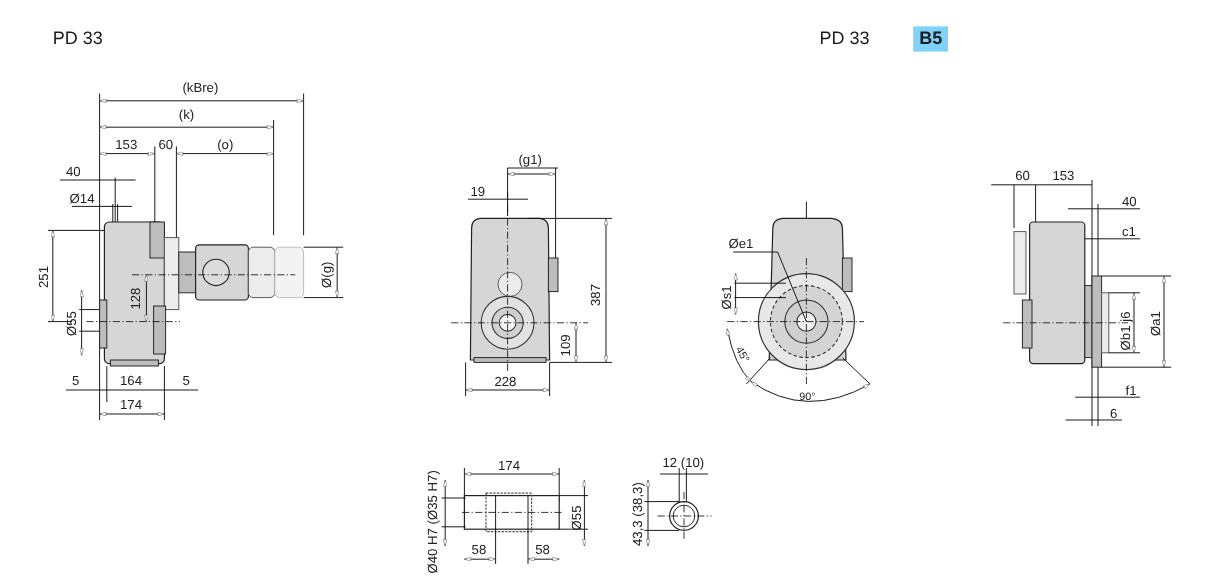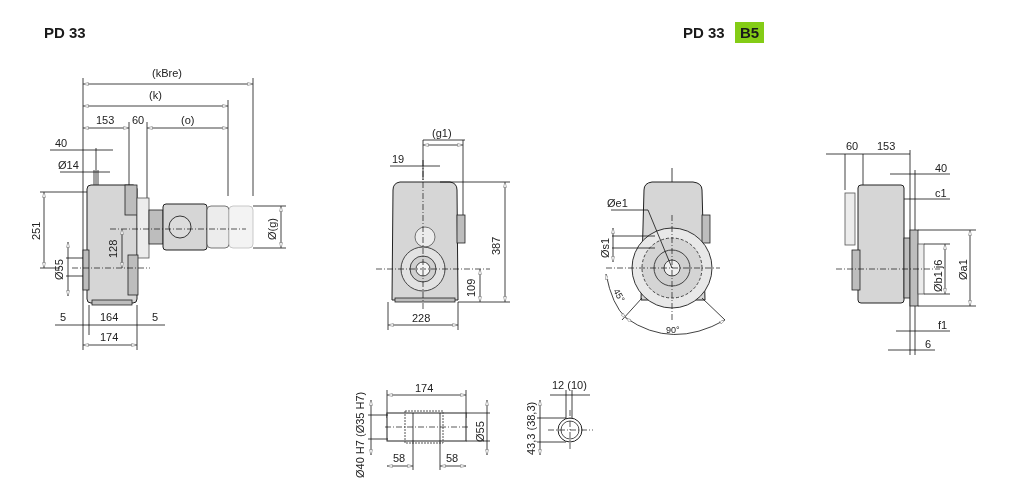--- a/index.html
+++ b/index.html
@@ -1,20 +1,20 @@
 <!DOCTYPE html>
 <html><head>
 <meta charset="utf-8">
 <style>
   html, body { margin: 0; padding: 0; background: #ffffff; }
   body { width: 1011px; height: 486px; position: relative; overflow: hidden;
          font-family: "Liberation Sans", sans-serif; }
-  .title { position: absolute; font-weight: bold; font-size: 15px; color: #1a1a1a; }
-  .badge { position: absolute; background: #84cc16; font-weight: bold; font-size: 15px;
-           color: #1a1a1a; padding: 2px 5px; }
+  .title { position: absolute; font-weight: normal; font-size: 15px; color: #1a1a1a; }
+  .badge { position: absolute; background: #7dd3fc; font-weight: bold; font-size: 15px;
+           color: #1a1a1a; padding: 2px 5px; margin-left: 26px; }
   svg { position: absolute; left: 0; top: 0; }
   .dim { font-family: "Liberation Sans", sans-serif; font-size: 11px; fill: #222; }
   .ln { stroke: #111; stroke-width: 0.8; fill: none; }
   .cl { stroke: #111; stroke-width: 0.7; fill: none; stroke-dasharray: 6 2 1 2; }
   .body { fill: #d6d6d6; stroke: #222; stroke-width: 1; }
   .dark { fill: #bdbdbd; stroke: #222; stroke-width: 0.8; }
   .light { fill: #ececec; stroke: #555; stroke-width: 0.8; }
 </style>
 </head>
 <body>

